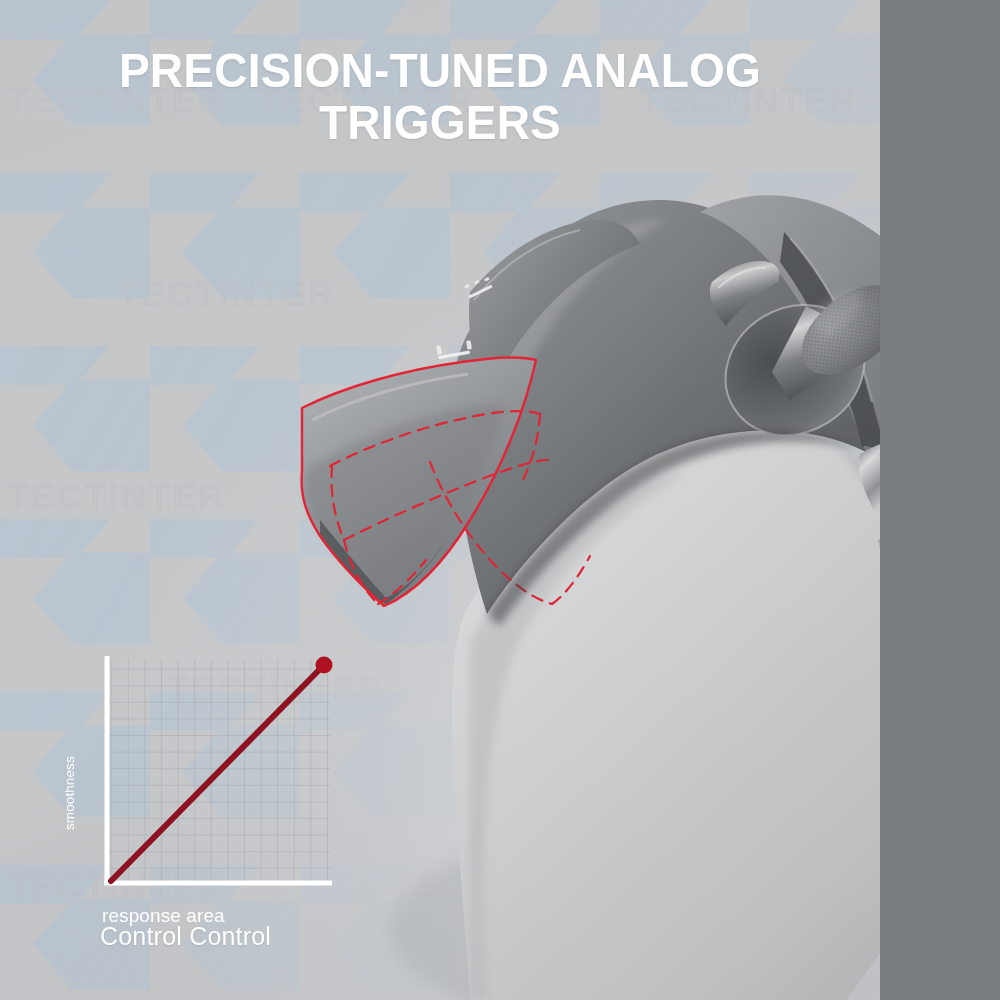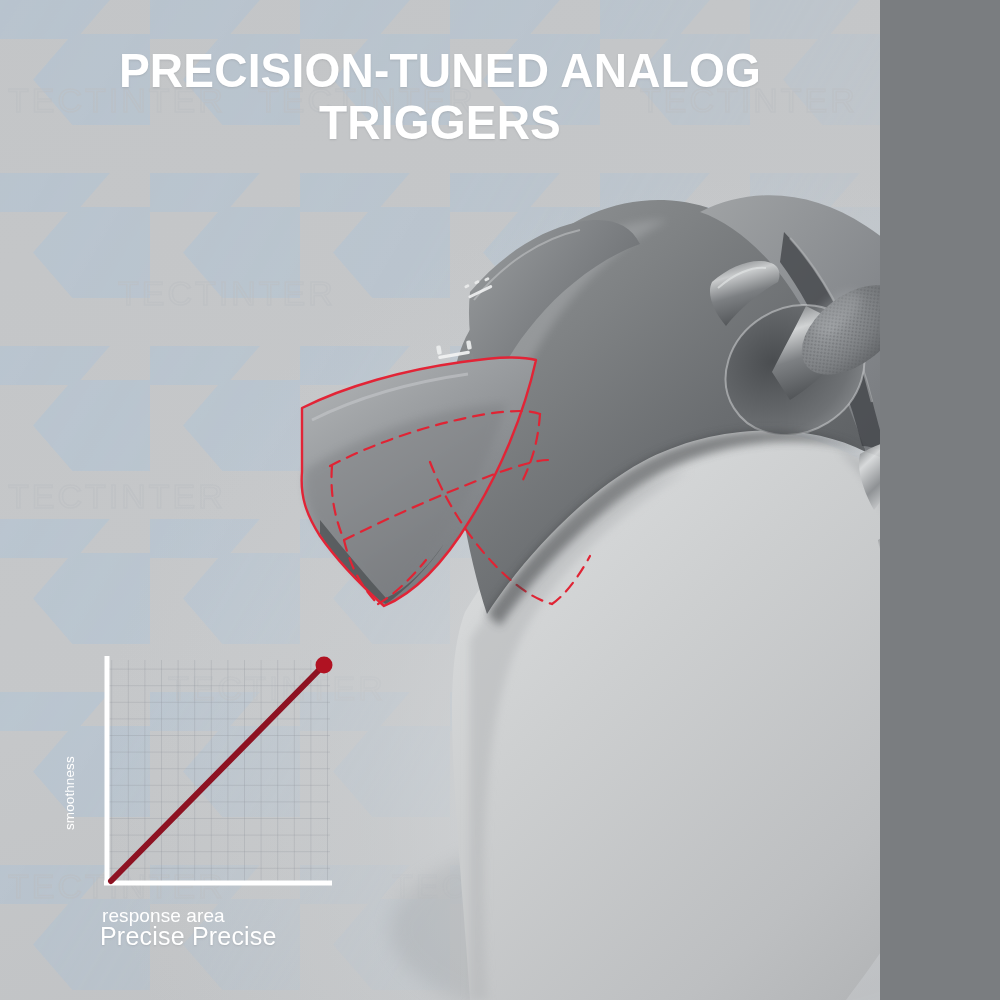--- a/index.html
+++ b/index.html
@@ -305,15 +305,15 @@
       <line x1="26" y1="231" x2="254" y2="231" stroke="#ffffff" stroke-width="5"></line>
 
       <line x1="33" y1="229" x2="245" y2="14" stroke="#8e1222" stroke-width="6" stroke-linecap="round"></line>
 
       <circle cx="246" cy="13" r="8.5" fill="#b01222"></circle>
     </svg>
   </div>
 
   <div class="axis-y-label">smoothness</div>
   <div class="axis-x-label">response area</div>
-  <div class="chart-caption">Precise Precise</div>
+  <div class="chart-caption">Control Control</div>
 
 </div>
 
 </body></html>

